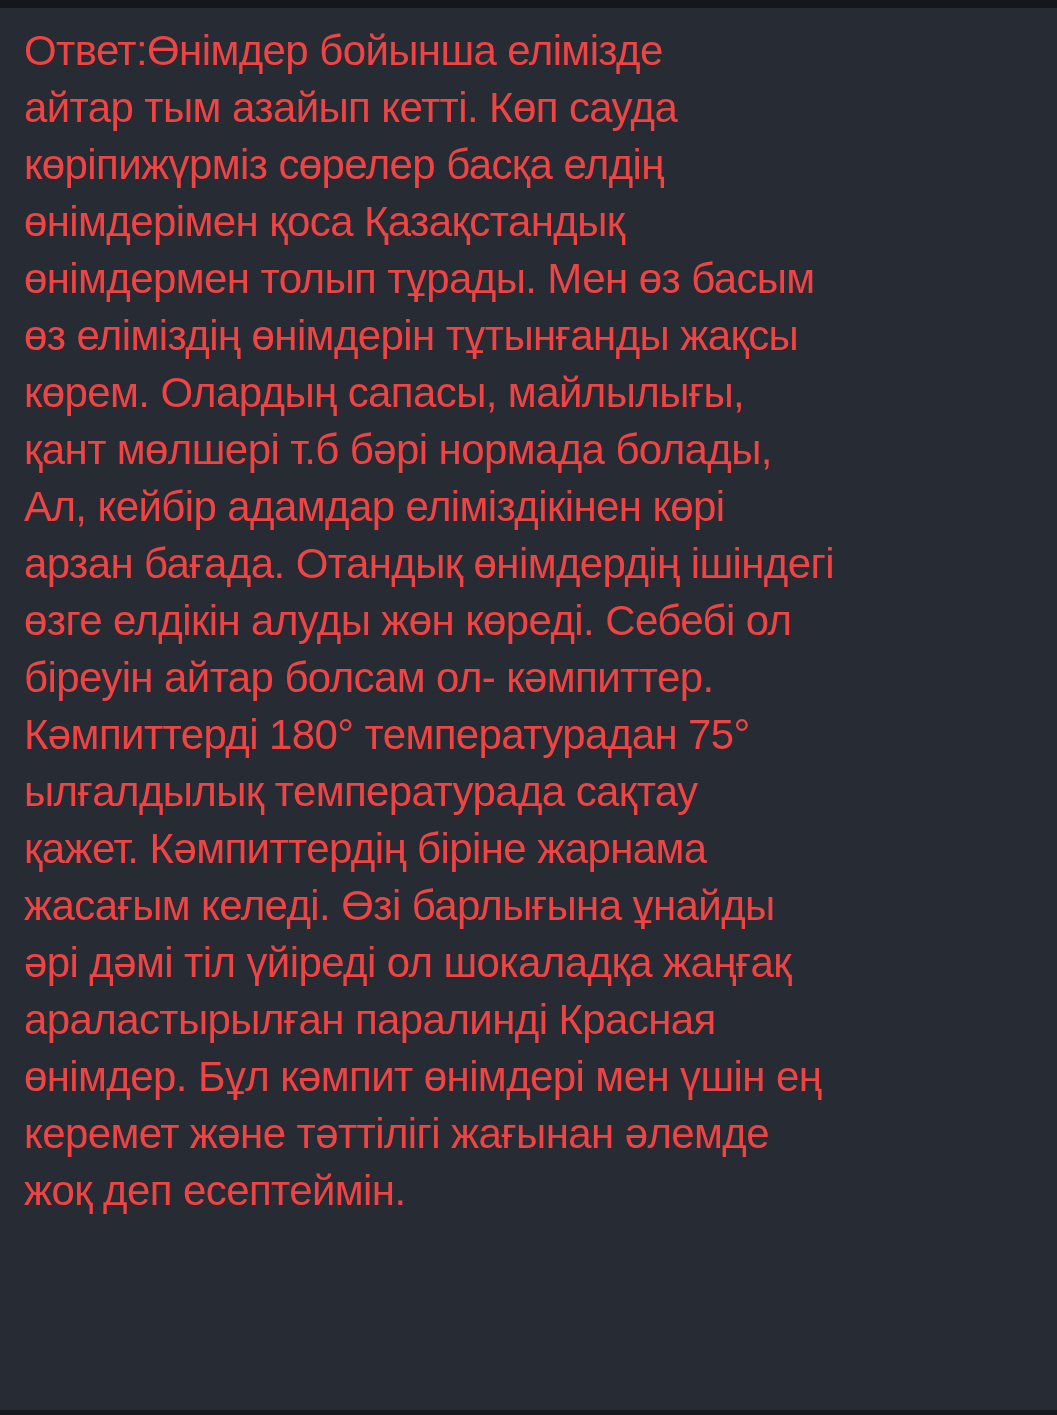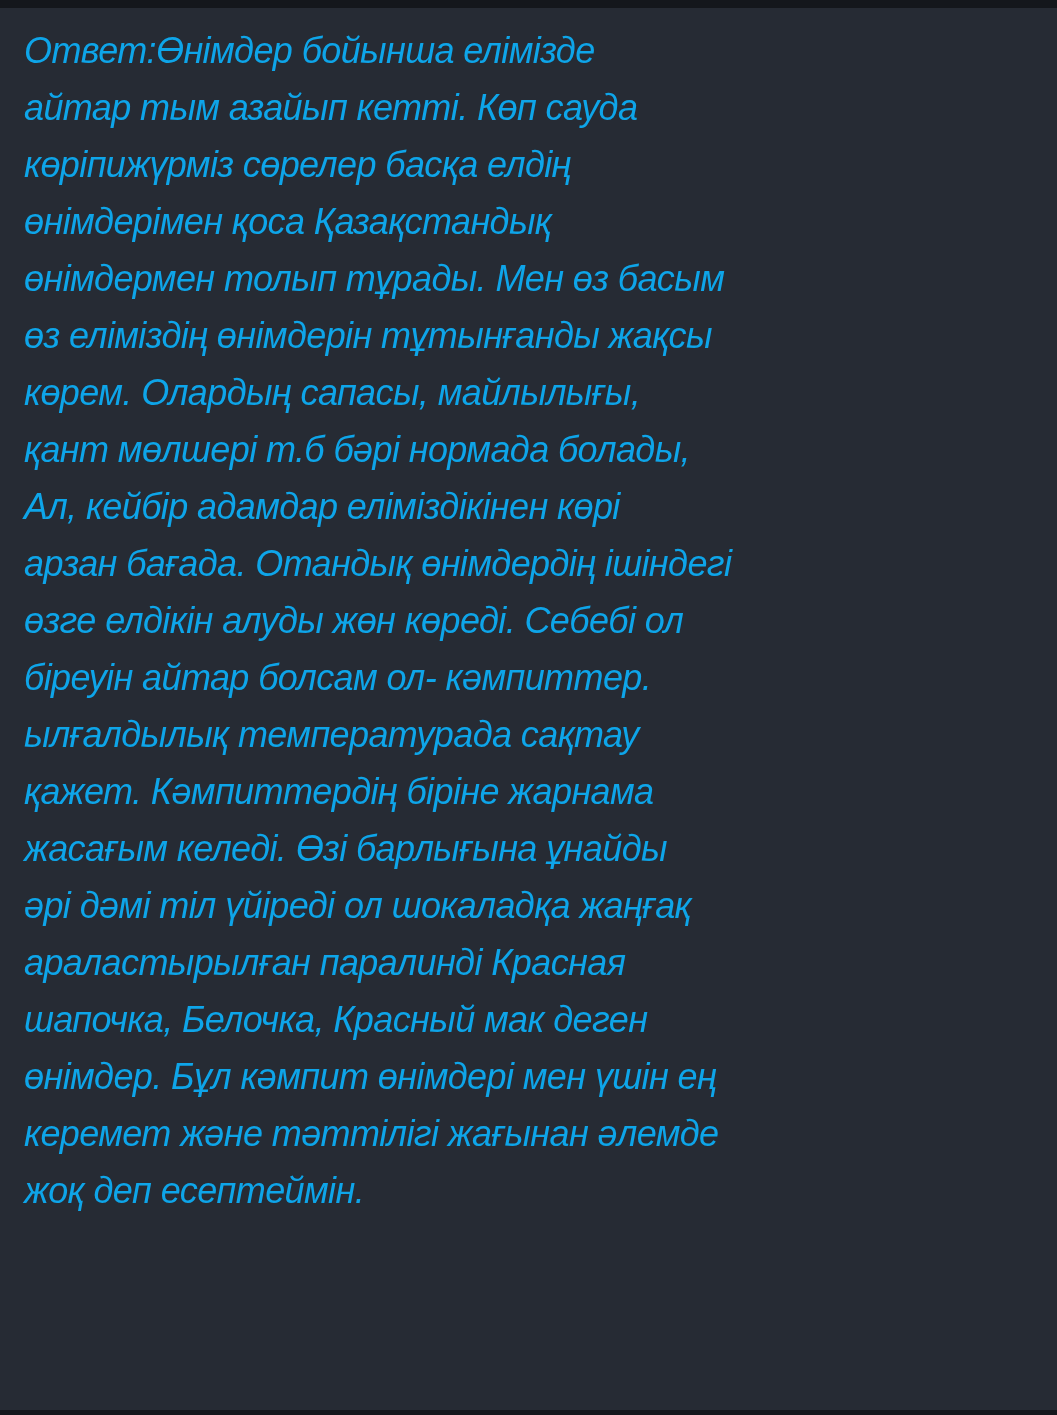--- a/index.html
+++ b/index.html
@@ -19,26 +19,25 @@
     left: 0;
     width: 1057px;
     height: 1402px;
     background: #262b34;
   }
   .answer-text {
     position: absolute;
     top: 14px;
     left: 24px;
     right: 18px;
-    color: #0ea5e9;
-    font-size: 36px;
+    color: #ef4444;
+    font-size: 42px;
     line-height: 57px;
     letter-spacing: -0.6px;
     font-weight: 400;
-    font-style: italic;
   }
   .answer-line {
     white-space: nowrap;
     height: 57px;
   }
 </style>
 </head>
 <body>
 
 <div class="screen">
@@ -48,23 +47,23 @@
     <div class="answer-line">көріпижүрміз сөрелер басқа елдің</div>
     <div class="answer-line">өнімдерімен қоса Қазақстандық</div>
     <div class="answer-line">өнімдермен толып тұрады. Мен өз басым</div>
     <div class="answer-line">өз еліміздің өнімдерін тұтынғанды жақсы</div>
     <div class="answer-line">көрем. Олардың сапасы, майлылығы,</div>
     <div class="answer-line">қант мөлшері т.б бәрі нормада болады,</div>
     <div class="answer-line">Ал, кейбір адамдар еліміздікінен көрі</div>
     <div class="answer-line">арзан бағада. Отандық өнімдердің ішіндегі</div>
     <div class="answer-line">өзге елдікін алуды жөн көреді. Себебі ол</div>
     <div class="answer-line">біреуін айтар болсам ол- кәмпиттер.</div>
+    <div class="answer-line">Кәмпиттерді 180° температурадан 75°</div>
     <div class="answer-line">ылғалдылық температурада сақтау</div>
     <div class="answer-line">қажет. Кәмпиттердің біріне жарнама</div>
     <div class="answer-line">жасағым келеді. Өзі барлығына ұнайды</div>
     <div class="answer-line">әрі дәмі тіл үйіреді ол шокаладқа жаңғақ</div>
     <div class="answer-line">араластырылған паралинді Красная</div>
-    <div class="answer-line">шапочка, Белочка, Красный мак деген</div>
     <div class="answer-line">өнімдер. Бұл кәмпит өнімдері мен үшін ең</div>
     <div class="answer-line">керемет және тәттілігі жағынан әлемде</div>
     <div class="answer-line">жоқ деп есептеймін.</div>
   </div>
 </div>
 
 </body></html>

